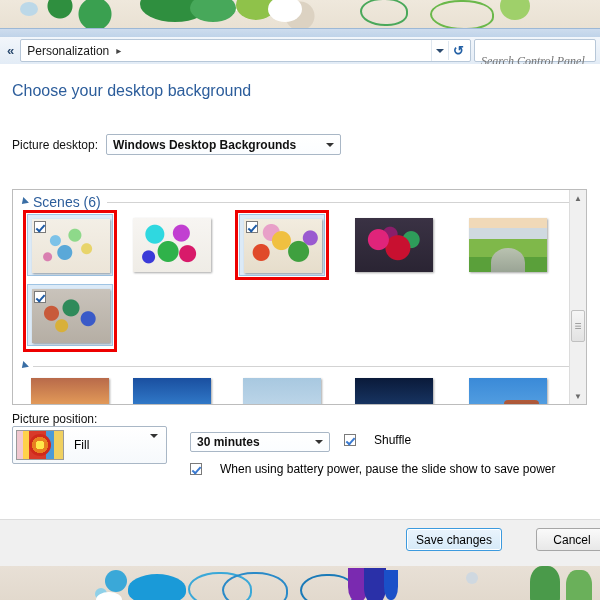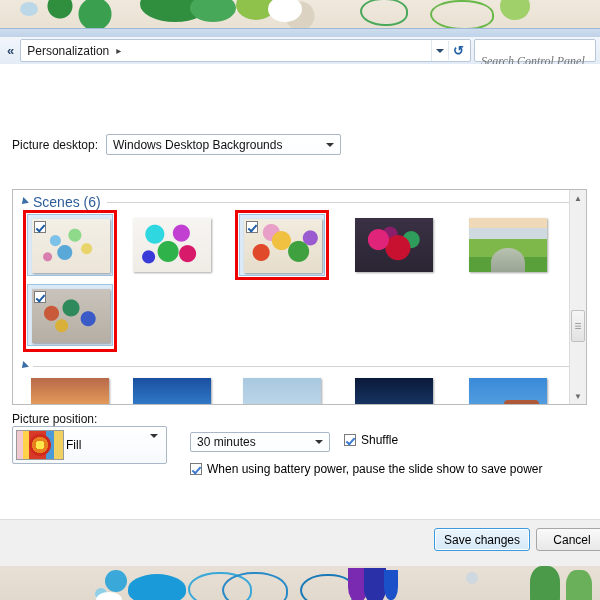--- a/index.html
+++ b/index.html
@@ -84,21 +84,21 @@
     font-size:16px;color:#2c5d9b;font-weight:normal;
   }
   .pg-sub{position:absolute;left:12px;top:44px;font-size:12px;color:#111;}
 
   .row-loc{position:absolute;left:12px;top:70px;display:flex;align-items:center;}
   .lbl{font-size:12px;color:#111;}
   .combo{
     height:21px;background:linear-gradient(#ffffff,#fbfdff);
     border:1px solid #a9b7c6;border-radius:2px;
     display:flex;align-items:center;position:relative;
-    font-size:12px;color:#111;box-sizing:border-box;
+    font-size:12px;color:#111;box-sizing:border-box;font-weight:bold;
   }
   .combo .txt{padding-left:6px;}
   .combo .arrow{
     position:absolute;right:6px;top:0;bottom:0;
     display:flex;align-items:center;
   }
   .btn{
     height:22px;min-width:62px;padding:0 10px;
     background:linear-gradient(#fafafa,#ececec);
     border:1px solid #a6a6a6;border-radius:3px;
@@ -225,43 +225,43 @@
   .pos-thumb{
     width:48px;height:30px;margin-left:3px;
     border:1px solid #9a9a9a;box-sizing:border-box;position:relative;
     background:linear-gradient(90deg,#f0c8d0 0 14%,#ffd24a 14% 26%,#d83a2a 26% 62%,#4a9ad8 62% 80%,#f0d060 80% 100%);
   }
   .pos-thumb:after{
     content:"";position:absolute;left:12px;top:3px;width:22px;height:22px;
     border-radius:50%;
     background:radial-gradient(circle,#ffe84a 0 28%,#e88020 29% 52%,#d02a1a 53% 100%);
   }
-  .pos-txt{margin-left:2px;font-size:12px;}
+  .pos-txt{margin-left:10px;font-size:12px;}
   .pos-arrow{position:absolute;right:8px;top:50%;transform:translateY(-50%);}
 
   .freq-combo{
     position:absolute;left:190px;top:432px;width:140px;height:20px;
   }
-  .cbrow{position:absolute;display:flex;align-items:center;gap:5px;font-size:12px;}
+  .cbrow{position:absolute;display:flex;align-items:center;gap:18px;font-size:12px;}
   .chk{
     width:12px;height:12px;background:#fff;border:1px solid #7a7a7a;
     position:relative;box-sizing:border-box;flex:none;
   }
   .chk:after{
     content:"";position:absolute;left:3px;top:1px;width:3px;height:7px;
     border:solid #3a7ad0;border-width:0 2px 2px 0;transform:rotate(42deg);
   }
 
   
   .actionbar{
     position:absolute;left:0;top:519px;width:600px;height:47px;
     background:#f0f0f0;border-top:1px solid #dcdcdc;
   }
   .btn-default{
-    position:absolute;left:434px;top:528px;width:96px;height:23px;
+    position:absolute;left:406px;top:528px;width:96px;height:23px;
     background:linear-gradient(#eaf4fd,#d6eaf8);
     border:1px solid #3c9ade;border-radius:3px;
     box-shadow:inset 0 0 0 1px #ffffff;
     display:flex;align-items:center;justify-content:center;font-size:12px;
     box-sizing:border-box;
   }
   .btn-cancel{
     position:absolute;left:536px;top:528px;width:72px;height:23px;
     background:linear-gradient(#fafafa,#e8e8e8);
     border:1px solid #a6a6a6;border-radius:3px;
@@ -295,20 +295,21 @@
       </span>
     <span class="crumb-refresh">↺</span>
   </div>
   <div class="searchbox">
     <input placeholder="Search Control Panel" style="">
   </div>
 </div>
 
 <div class="content">
 
+  <div class="pg-title">Choose your desktop background</div>
 
   <div class="row-loc">
     <span class="lbl">Picture desktop:</span>
     <span class="combo" style="width:235px;margin-left:8px;">
       <span class="txt">Windows Desktop Backgrounds</span>
       <span class="arrow">
           <i class="caret-dn" style="border-top-color:#333;"></i>
         </span>
     </span>
   </div>

